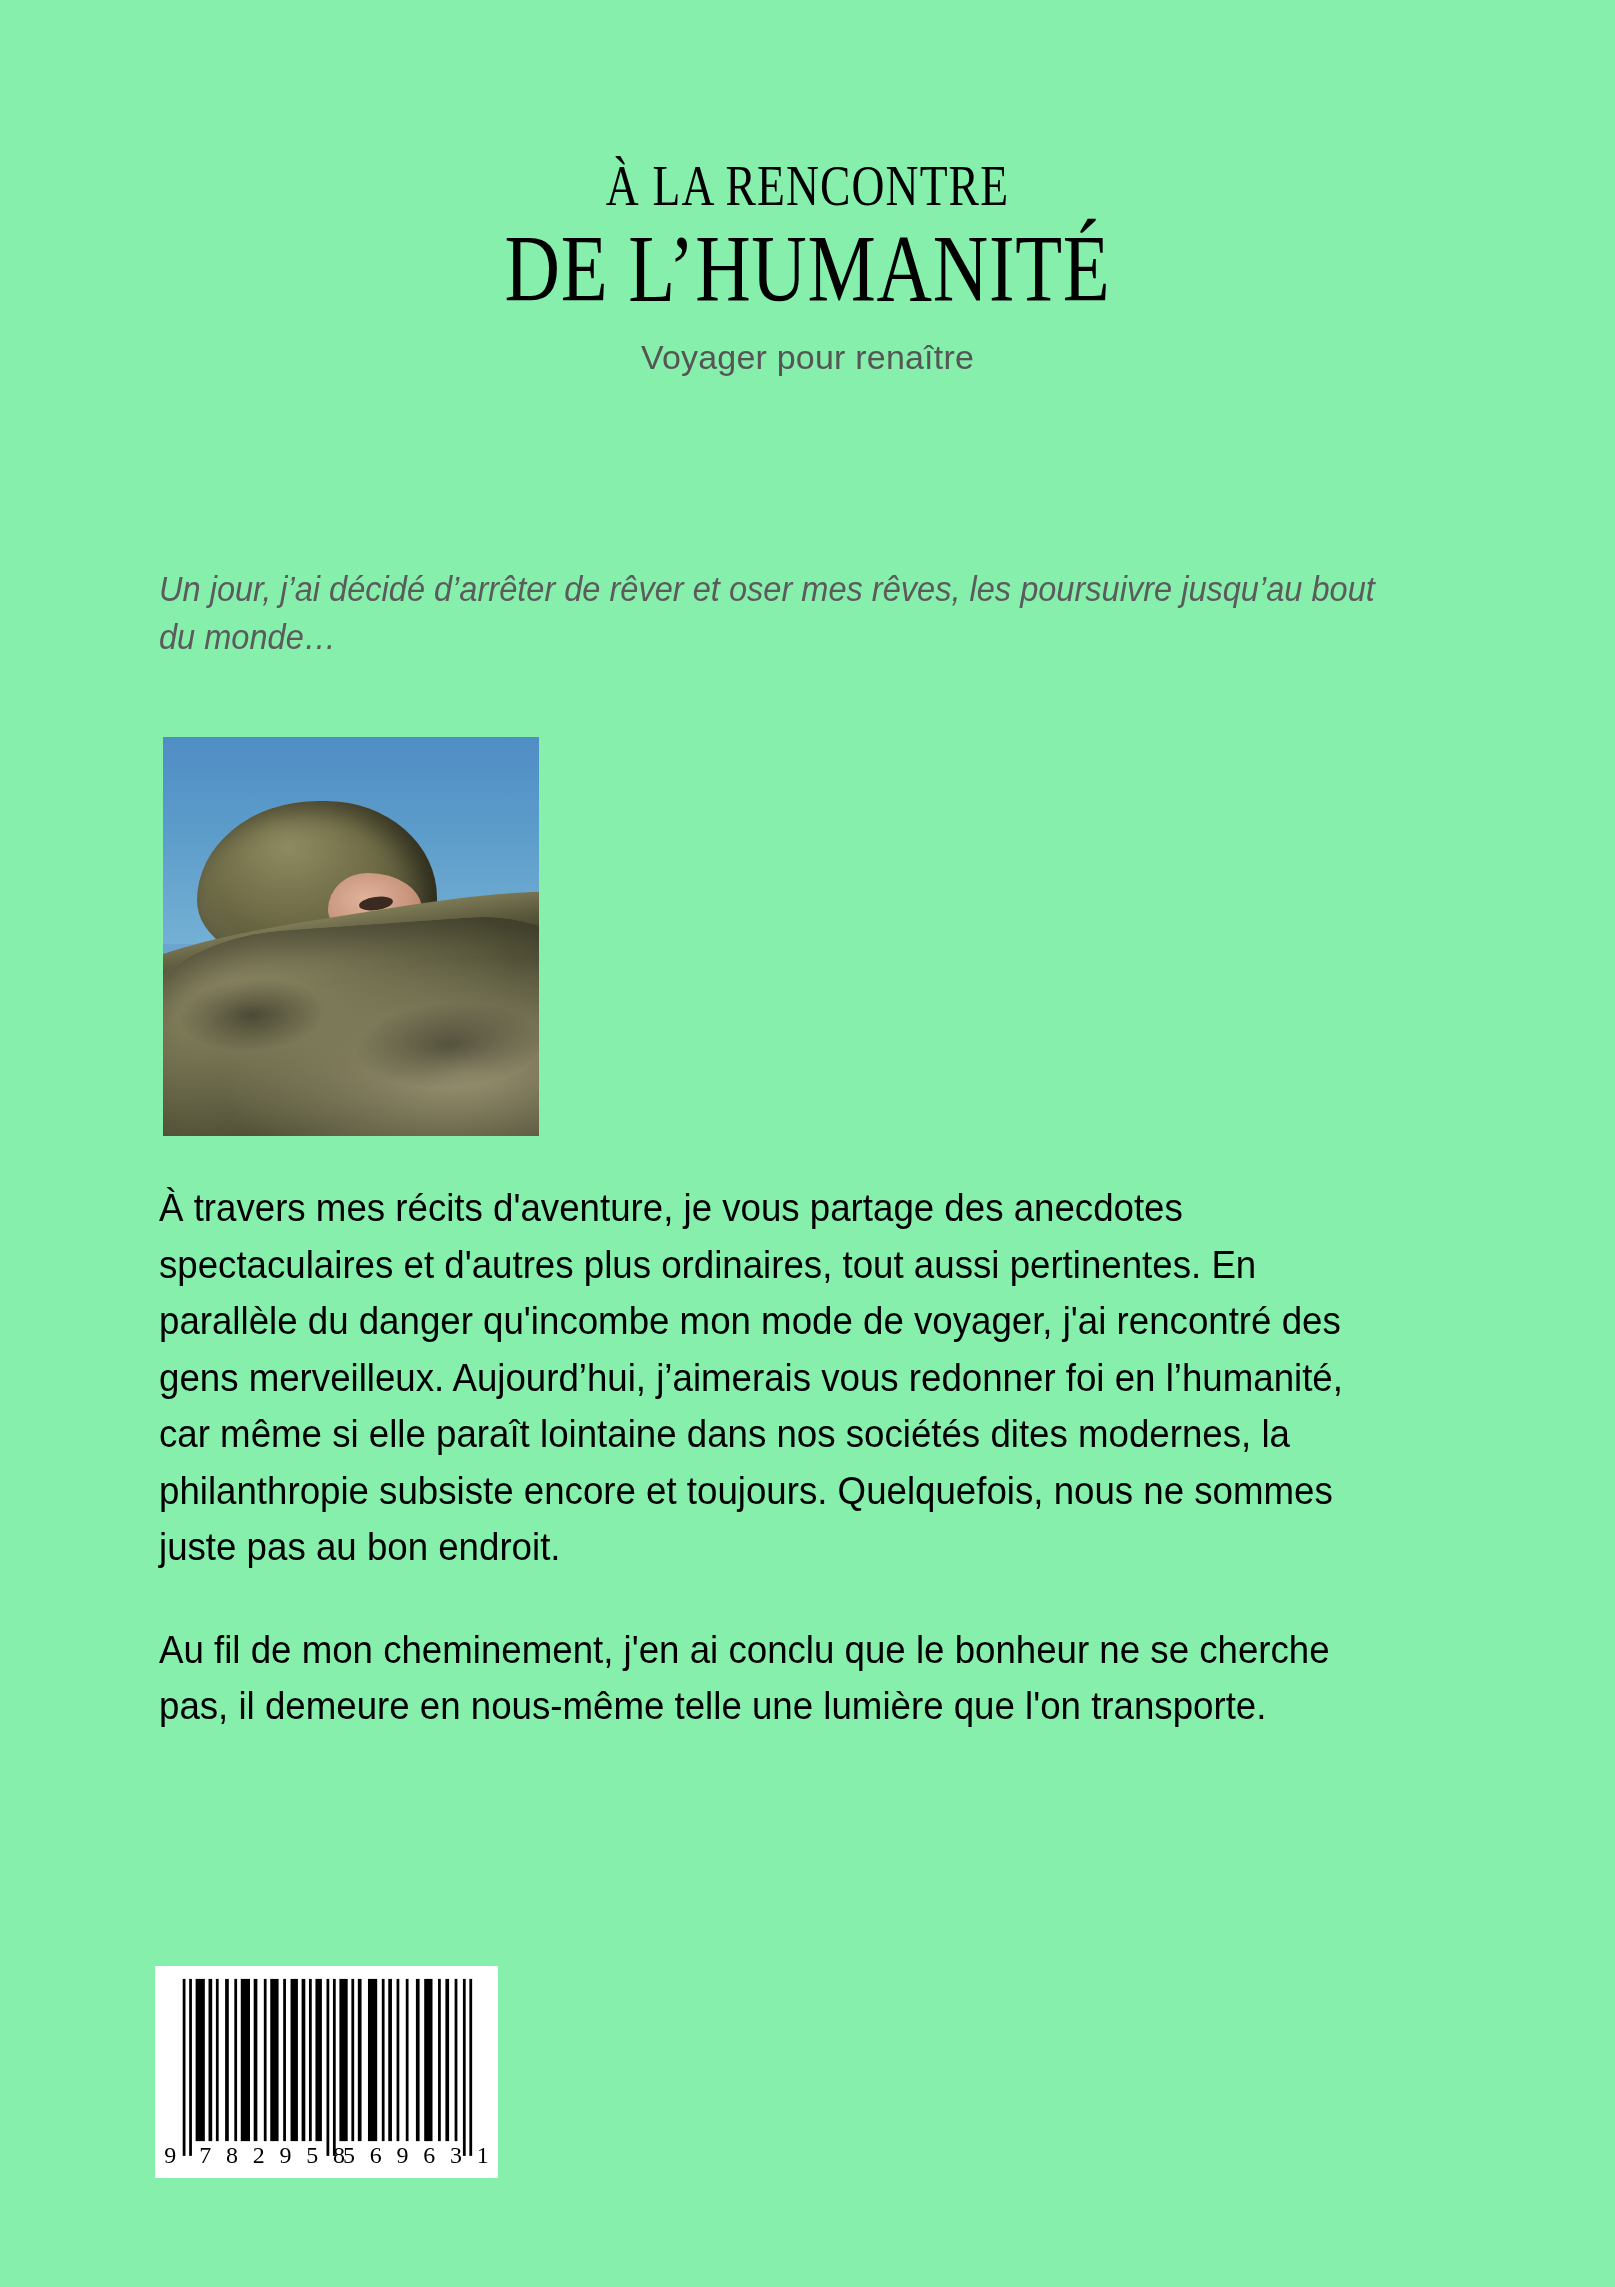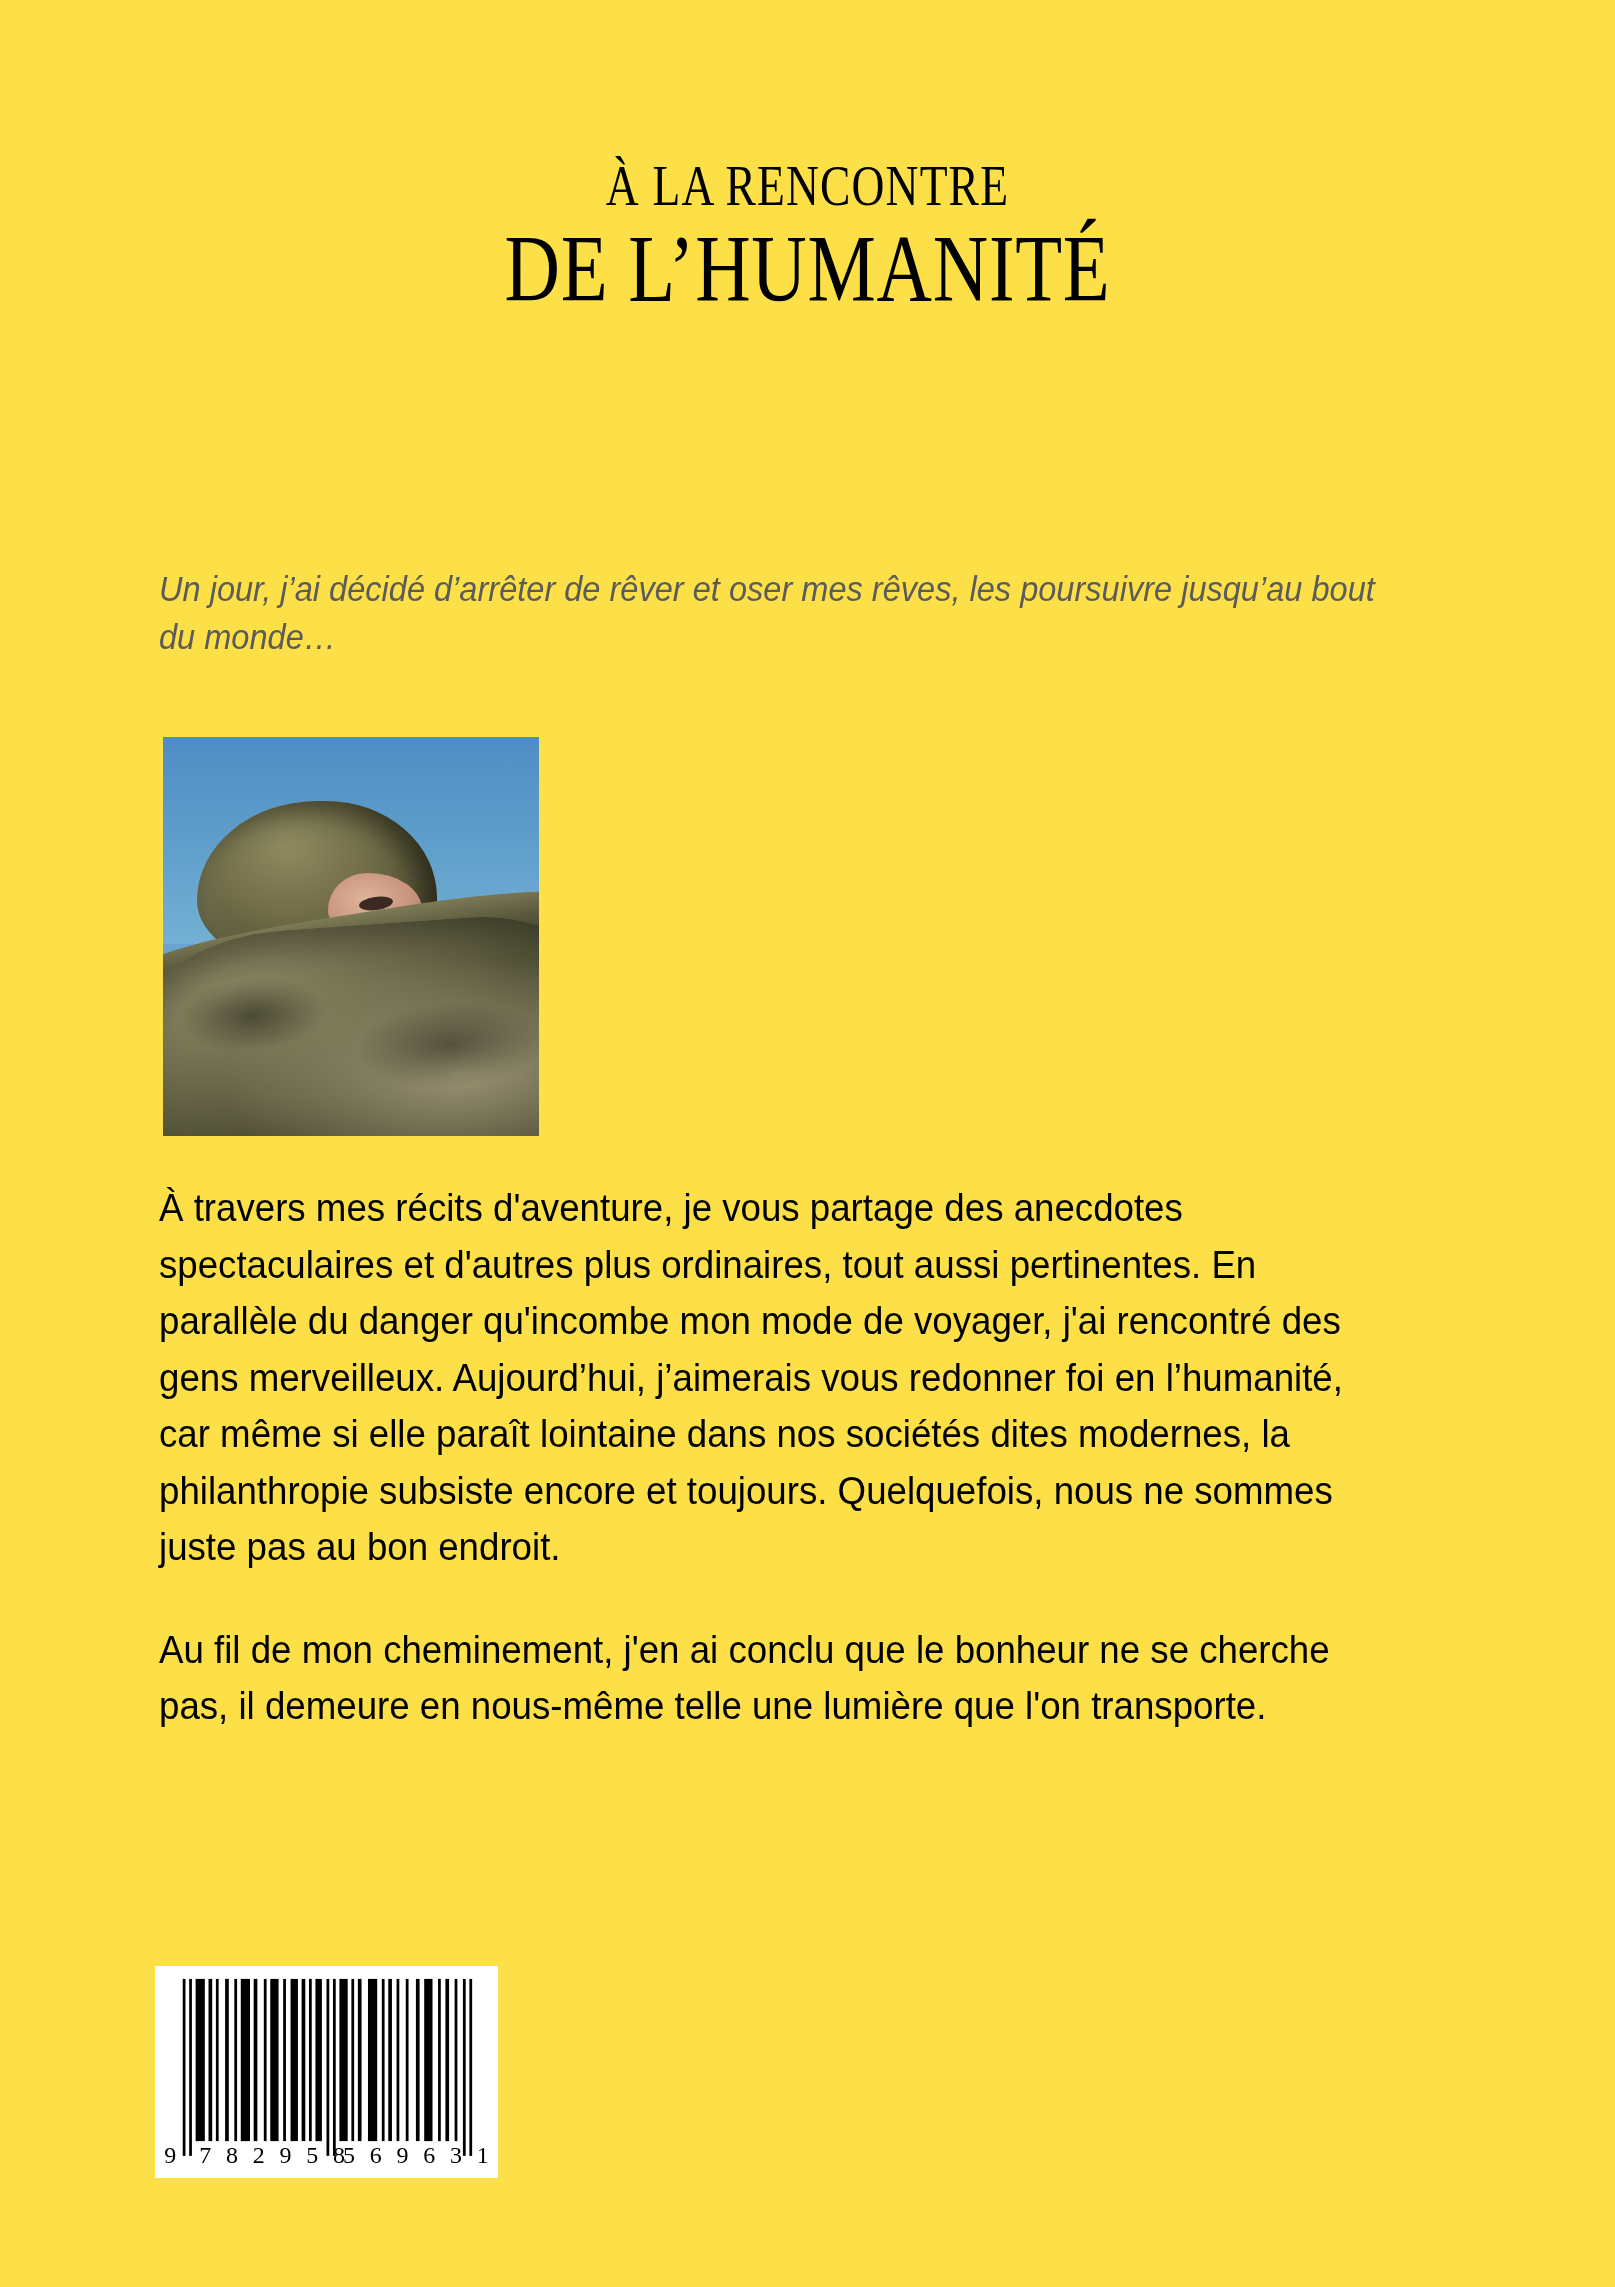--- a/index.html
+++ b/index.html
@@ -10,21 +10,21 @@
   }
   body {
     font-family: "Liberation Sans", sans-serif;
     -webkit-font-smoothing: antialiased;
   }
 
   .page {
     position: relative;
     width: 1615px;
     height: 2288px;
-    background: #fde047;
+    background: #86efac;
     overflow: hidden;
     box-sizing: border-box;
   }
 
   
   .title-block {
     position: absolute;
     left: 0;
     top: 157px;
     width: 1615px;
@@ -247,20 +247,21 @@
   }
 </style>
 </head>
 <body>
 
 <div class="page">
 
   <div class="title-block">
     <div class="title-line1">À LA RENCONTRE</div>
     <div class="title-line2">DE L’HUMANITÉ</div>
+    <div class="subtitle">Voyager pour renaître</div>
   </div>
 
   <div class="intro">Un jour, j’ai décidé d’arrêter de rêver et oser mes rêves, les poursuivre jusqu’au bout du monde…</div>
 
   <div class="photo">
     <div class="photo-sky"></div>
     <div class="photo-dune-far"></div>
     <div class="photo-dune-right"></div>
     <div class="photo-sand-low"></div>
     <div class="photo-figure-head"></div>

